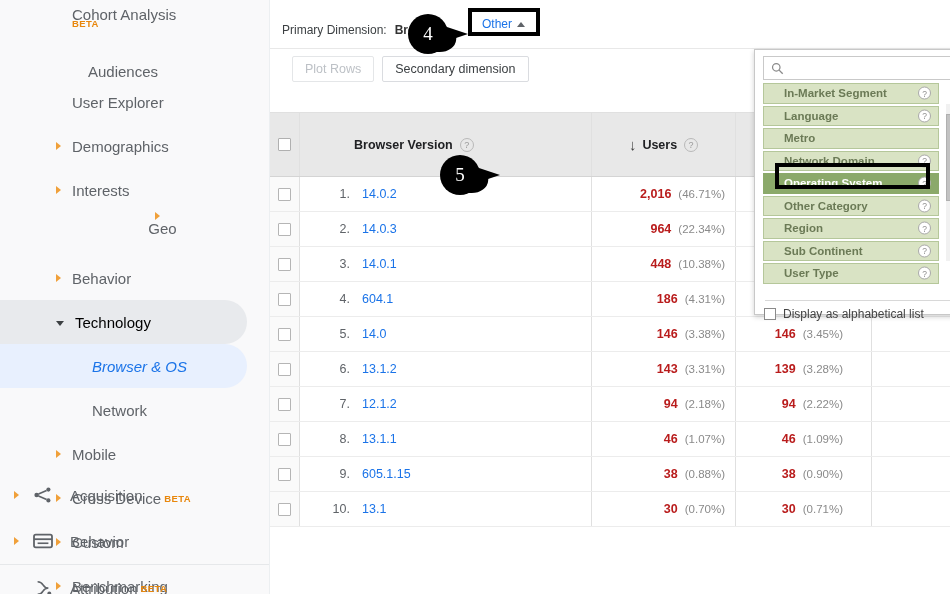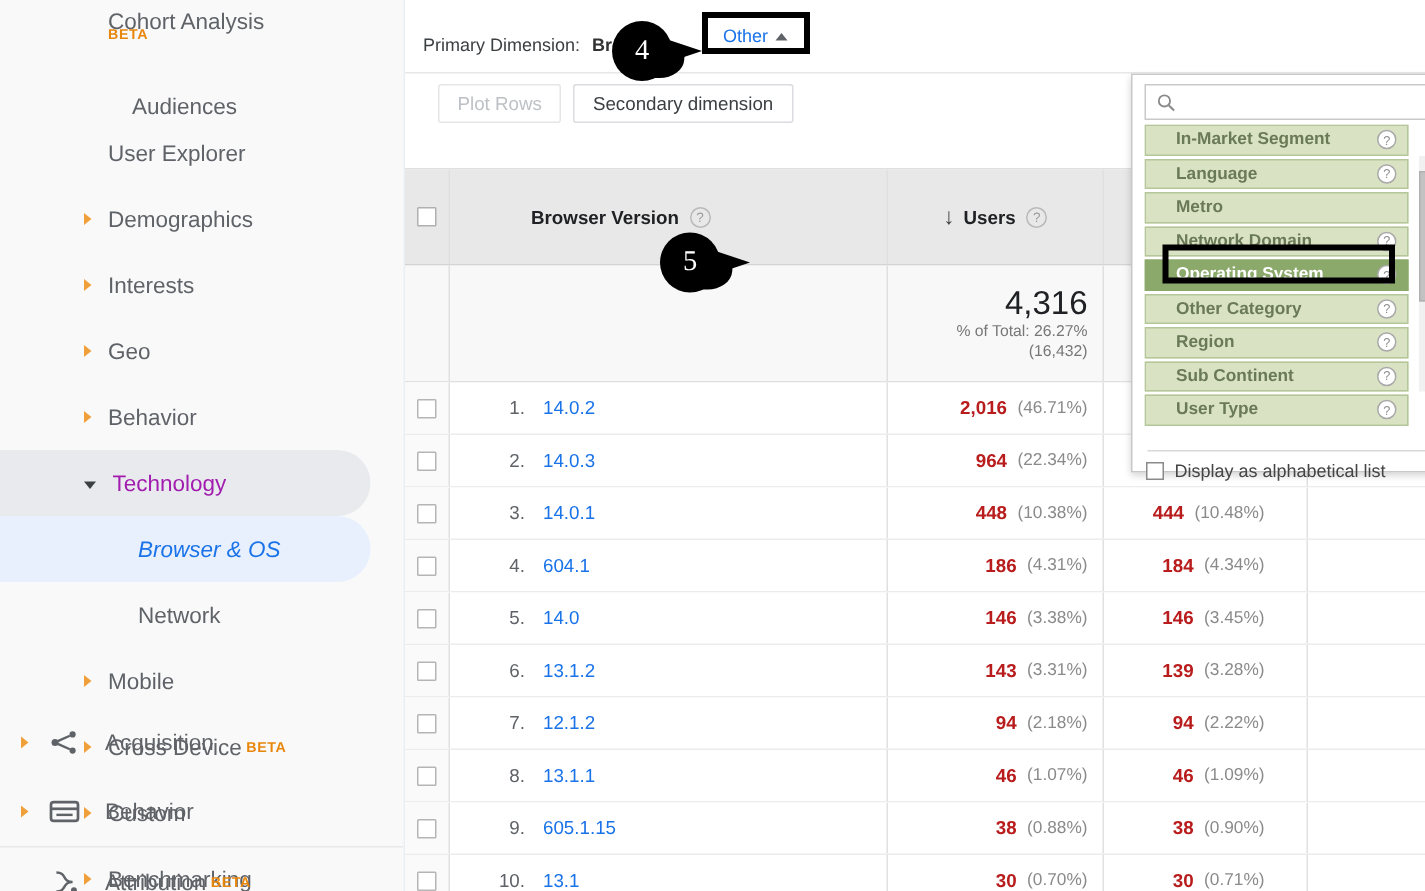--- a/index.html
+++ b/index.html
@@ -47,21 +47,21 @@
     border-left: 4px solid transparent;
     border-right: 4px solid transparent;
     border-top: 5px solid #3c4043;
     border-bottom: 0;
     margin-top: 2px;
   }
   .nav-row.sel-parent {
     background: #e8eaed;
     border-radius: 0 22px 22px 0;
     margin-right: 22px;
-    color: #a21caf;
+    color: #000000;
   }
   .nav-row.sel-child {
     background: #e8f0fe;
     border-radius: 0 22px 22px 0;
     margin-right: 22px;
     color: #1a73e8;
     font-weight: normal;
   }
   .beta {
     font-size: 9.5px;
@@ -352,21 +352,21 @@
           <span>User Explorer</span>
         </div>
         <div class="nav-row l2-arrow" style="position: absolute; left: 0px; right: 0px; top: 124px;">
           <span class="caret"></span>
           <span>Demographics</span>
         </div>
         <div class="nav-row l2-arrow" style="position: absolute; left: 0px; right: 0px; top: 168px;">
           <span class="caret"></span>
           <span>Interests</span>
         </div>
-        <div class="nav-row l2-arrow" style="position: absolute; left: 0px; right: 0px; top: 212px;">
+        <div class="nav-row l2-arrow" style="position: absolute; left: 0px; right: 0px; top: 212px; flex-direction: column;">
           <span class="caret"></span>
           <span>Geo</span>
         </div>
         <div class="nav-row l2-arrow" style="position: absolute; left: 0px; right: 0px; top: 256px;">
           <span class="caret"></span>
           <span>Behavior</span>
         </div>
         <div class="nav-row l2-arrow sel-parent" style="position: absolute; left: 0px; right: 0px; top: 300px;">
           <span class="caret down"></span>
           <span>Technology</span>
@@ -471,38 +471,20 @@
         <div class="c-new">
           <span>New Users</span>
           <span class="qmark">?</span>
         </div>
         <div class="c-sess">
           <span>Sessions</span>
 
         </div>
       </div>
 
-      <div class="trow" id="total-row">
-        <div class="c-check"></div>
-        <div class="c-dim"></div>
-        <div class="c-users">
-          <div class="big-num">4,316</div>
-          <div class="small-sub">% of Total: 26.27%</div>
-          <div class="small-sub">(16,432)</div>
-        </div>
-        <div class="c-new">
-          <div class="big-num">4,235</div>
-          <div class="small-sub">% of Total: 26.88%</div>
-          <div class="small-sub">(15,755)</div>
-        </div>
-        <div class="c-sess">
-
-          <div class="small-sub">% of Tota</div>
-        </div>
-      </div>
 
       <div id="table-body">
           <div class="trow drow">
             <div class="c-check">
               <div class="cb"></div>
             </div>
             <div class="c-dim">
               <span class="rank">1.</span>
               <span class="dimlink">14.0.2</span>
             </div>

